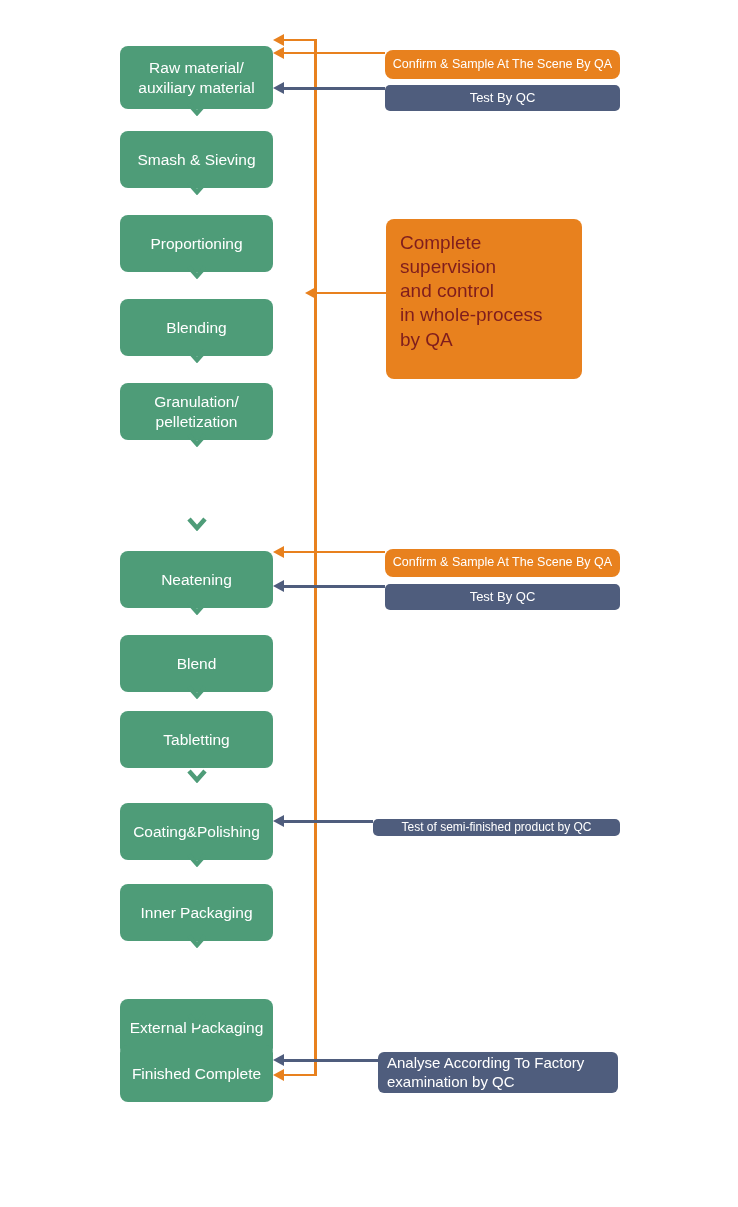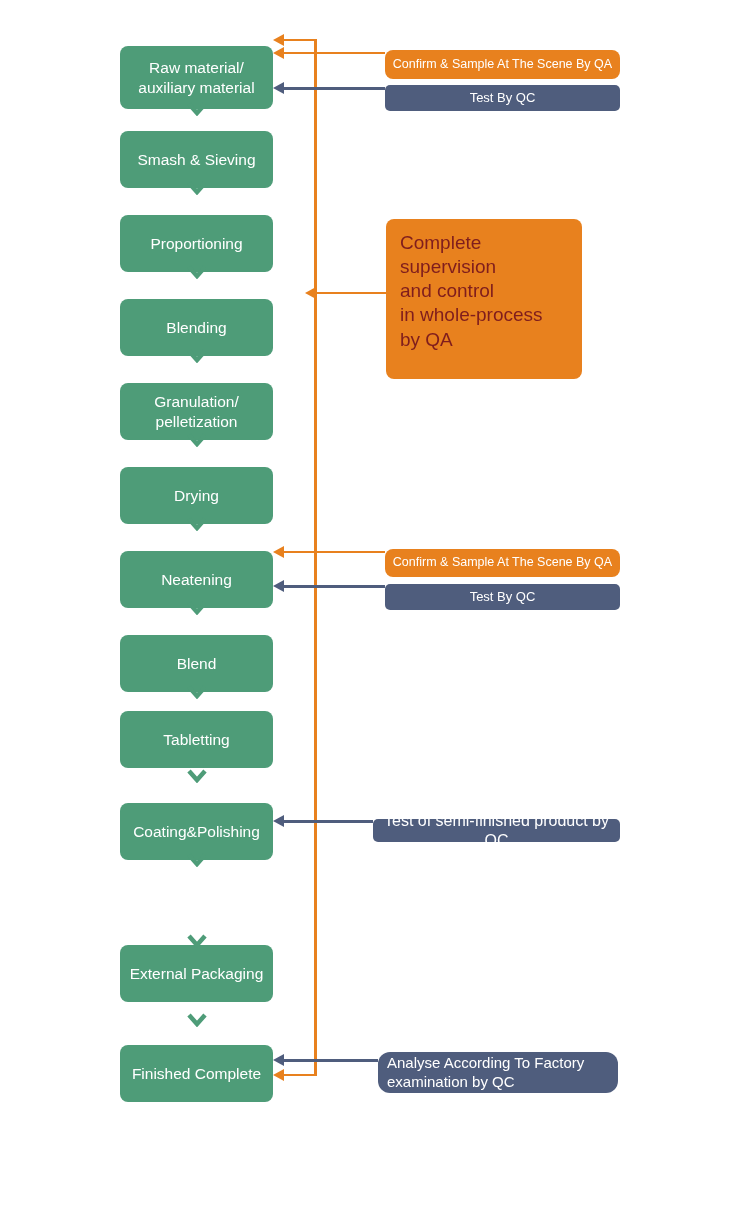--- a/index.html
+++ b/index.html
@@ -23,21 +23,21 @@
   .note{ border-radius:5px; }
   .note-orange{ background:var(--orange);border-radius:8px; }
   .note-slate{ background:var(--slate); }
   .supervision{
     left:386px; top:208px; width:196px; height:160px; background:var(--orange);
     border-radius:8px; font-size:19px; justify-content:flex-start; text-align:left;
     padding:12px 14px; align-items:flex-start; line-height:1.27; color:#7f1d1d;
   }
   .analyse{
     left:378px; top:1041px; width:240px; height:41px; font-size:15px;
-    justify-content:flex-start; text-align:left; padding:2px 9px; border-radius:12px;
+    justify-content:flex-start; text-align:left; padding:2px 9px; border-radius:6px;
   }
   .hline{ position:absolute; height:2px; }
   .hline.orange{ background:var(--orange); }
   .hline.slate{ background:var(--slate); height:2.5px; }
   .vline{ position:absolute; width:2.5px; background:var(--orange); }
   .arrow-left{
     position:absolute; width:0; height:0;
     border-top:6px solid transparent; border-bottom:6px solid transparent;
     border-right:11px solid var(--orange);
   }
@@ -51,26 +51,26 @@
 
   <div class="vline" style="left:314px; top:39px; height:1037px;"></div>
 
   <div class="box step" style="top:35px; height:63px;"><span>Raw material/
 auxiliary material</span></div>
   <div class="box step" style="top:120px;text-align:right;"><span>Smash &amp; Sieving</span></div>
   <div class="box step" style="top:204px;"><span>Proportioning</span></div>
   <div class="box step" style="top:288px;"><span>Blending</span></div>
   <div class="box step" style="top:372px;"><span>Granulation/
 pelletization</span></div>
-  <div class="box step" style="top:456px;"><span>Drying</span></div>
   <div class="box step" style="top:540px;"><span>Neatening</span></div>
   <div class="box step" style="top:624px;"><span>Blend</span></div>
   <div class="box step" style="top:700px;justify-content:center;"><span>Tabletting</span></div>
   <div class="box step" style="top:792px;"><span>Coating&amp;Polishing</span></div>
-  <div class="box step" style="top:934px;"><span>External Packaging</span></div>
+  <div class="box step" style="top:873px;"><span>Inner Packaging</span></div>
+  <div class="box step" style="top:988px;"><span>External Packaging</span></div>
   <div class="box step" style="top:1034px;"><span>Finished Complete</span></div>
 
   <svg class="chev" style="top:102px;" width="20" height="14" viewBox="0 0 20 14">
       <polyline points="2,2 10,11 18,2" fill="none" stroke="var(--green)" stroke-width="4.5"></polyline>
     </svg>
   <svg class="chev" style="top:181px;" width="20" height="14" viewBox="0 0 20 14">
       <polyline points="2,2 10,11 18,2" fill="none" stroke="var(--green)" stroke-width="4.5"></polyline>
     </svg>
   <svg class="chev" style="top:265px;" width="20" height="14" viewBox="0 0 20 14">
       <polyline points="2,2 10,11 18,2" fill="none" stroke="var(--green)" stroke-width="4.5"></polyline>
@@ -105,21 +105,21 @@
 
   <div class="box note note-orange" style="left:385px; top:39px; width:235px; height:29px; font-size:12.5px;"><span>Confirm &amp; Sample At The Scene By QA</span></div>
   <div class="box note note-slate" style="left:385px; top:74px; width:235px; height:26px; font-size:13px;"><span>Test By QC</span></div>
   <div class="box supervision"><span>Complete
 supervision
 and control
 in whole-process
 by QA</span></div>
   <div class="box note note-orange" style="left:385px; top:538px; width:235px; height:28px; font-size:12.5px;"><span>Confirm &amp; Sample At The Scene By QA</span></div>
   <div class="box note note-slate" style="left:385px; top:573px; width:235px; height:26px; font-size:13px;"><span>Test By QC</span></div>
-  <div class="box note note-slate" style="left:373px; top:808px; width:247px; height:23px; font-size:16px;"><span>Test of semi-finished product by QC</span></div>
+  <div class="box note note-slate" style="left:373px; top:808px; width:247px; height:17px; font-size:12px;"><span>Test of semi-finished product by QC</span></div>
   <div class="box note note-slate analyse"><span>Analyse According To Factory
 examination by QC</span></div>
 
   <div class="hline orange" style="left:283px; top:39px; width:33px;"></div>
   <div class="arrow-left" style="left:273px; top:34px;"></div>
 
   <div class="hline orange" style="left:283px; top:52px; width:102px;"></div>
   <div class="arrow-left" style="left:273px; top:47px;"></div>
 
   <div class="hline slate" style="left:283px; top:87px; width:102px;"></div>

